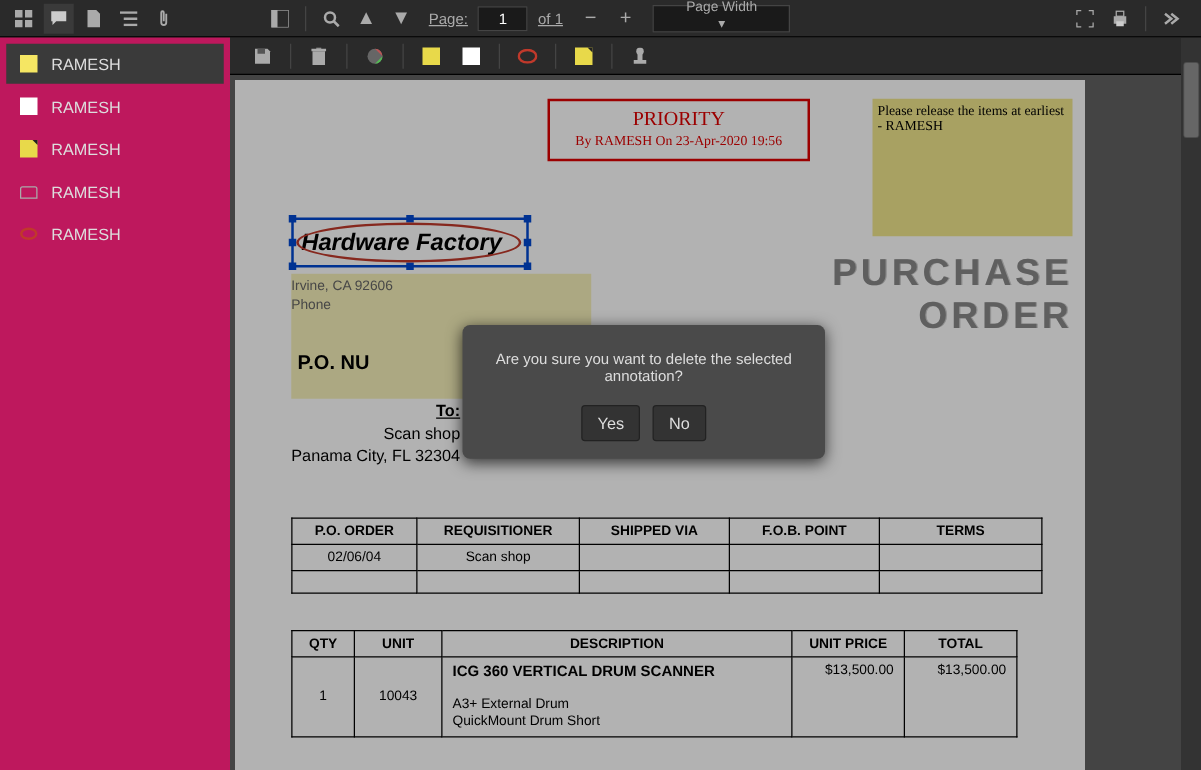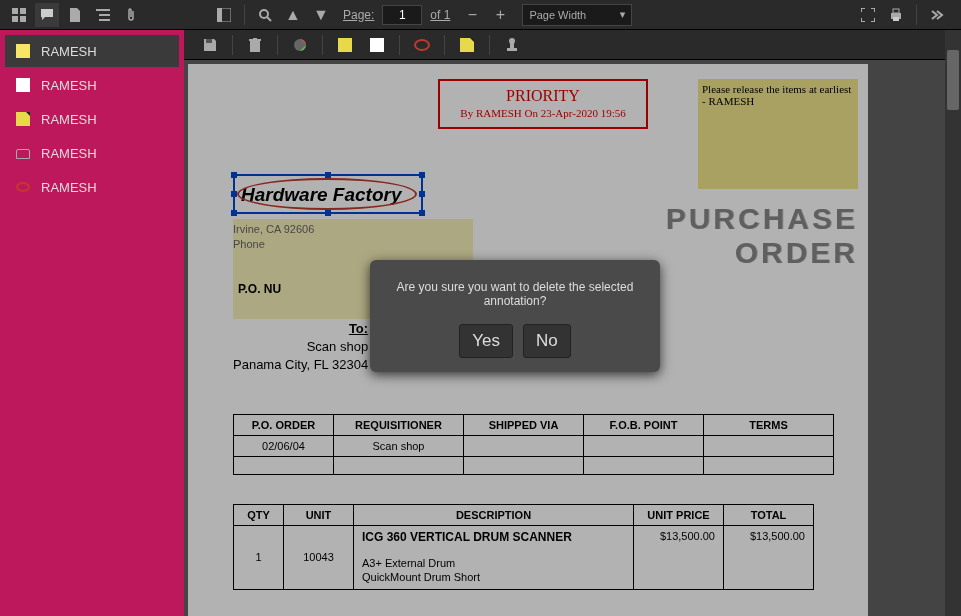--- a/index.html
+++ b/index.html
@@ -4,21 +4,21 @@
 <style>
 * { margin: 0; padding: 0; box-sizing: border-box; }
 body { font-family: Arial, sans-serif; background: #1a1a1a; width: 961px; height: 616px; overflow: hidden; position: relative; }
 
 .top-toolbar { height: 30px; background: #2a2a2a; display: flex; align-items: center; border-bottom: 1px solid #000; }
 .top-left-icons { display: flex; align-items: center; padding: 0 5px; width: 200px; }
 .top-left-icons .ticon { width: 24px; height: 24px; margin: 0 2px; display: flex; align-items: center; justify-content: center; color: #aaa; cursor: pointer; }
 .top-center { display: flex; align-items: center; flex: 1; padding: 0 10px; }
 .page-label { color: #aaa; font-size: 12px; margin: 0 8px; text-decoration: underline; }
 .page-input { width: 40px; height: 20px; background: #1a1a1a; border: 1px solid #444; color: #fff; text-align: center; font-size: 12px; }
-.zoom-select { width: 110px; height: 22px; background: #1a1a1a; border: 1px solid #444; color: #aaa; font-size: 11px; display: flex; align-items: center; justify-content: space-between; padding: 0 6px; margin: 0 8px; }
+.zoom-select { width: 110px; height: 22px; background: #1a1a1a; border: 1px solid #444; color: #aaa; font-size: 11px; display: flex; align-items: center; justify-content: flex-end; padding: 0 6px; margin: 0 8px; flex-direction: column; }
 .tbtn { width: 24px; height: 24px; display: flex; align-items: center; justify-content: center; color: #aaa; cursor: pointer; margin: 0 2px; }
 .vsep { width: 1px; height: 20px; background: #444; margin: 0 6px; }
 .top-right { display: flex; align-items: center; padding-right: 10px; }
 
 .content-row { display: flex; height: calc(100% - 30px); }
 
 .sidebar { width: 184px; background: #be185d; padding: 5px; text-align: right; }
 .sidebar-item { display: flex; align-items: center; padding: 8px 10px; color: #ddd; font-size: 13px; margin-bottom: 2px; cursor: pointer; }
 .sidebar-item.selected { background: #3a3a3a; }
 .sidebar-icon { width: 16px; height: 16px; margin-right: 10px; display: flex; align-items: center; justify-content: center; }
@@ -53,42 +53,42 @@
 .vendor-name-wrap { position: relative; width: 190px; height: 40px; border: 2px solid #0047d0; }
 .vendor-name-wrap .handle { position: absolute; width: 6px; height: 6px; background: #0047d0; }
 .h-tl { top: -4px; left: -4px; } .h-tm { top: -4px; left: 50%; margin-left: -3px; } .h-tr { top: -4px; right: -4px; }
 .h-ml { top: 50%; left: -4px; margin-top: -3px; } .h-mr { top: 50%; right: -4px; margin-top: -3px; }
 .h-bl { bottom: -4px; left: -4px; } .h-bm { bottom: -4px; left: 50%; margin-left: -3px; } .h-br { bottom: -4px; right: -4px; }
 .vendor-ellipse { position: absolute; top: 2px; left: 2px; width: 180px; height: 32px; border: 2px solid #c0392b; border-radius: 50%; }
 .vendor-name { font-size: 19px; font-weight: bold; font-style: italic; padding: 8px 6px; }
 .vendor-addr { font-size: 11px; color: #666; margin-top: 8px; line-height: 1.4; }
 
 .highlight-bg { position: absolute; top: 155px; left: 45px; width: 240px; height: 100px; background: #f0e68c; opacity: 0.6; z-index: -1; }
-.po-label { position: absolute; top: 218px; left: 50px; font-size: 12px; font-weight: bold; }
+.po-label { position: absolute; top: 218px; left: 50px; font-size: 16px; font-weight: bold; }
 
 .to-block { position: absolute; top: 256px; left: 45px; font-size: 13px; line-height: 1.4; text-align: right; }
 .to-label { font-weight: bold; text-decoration: underline; }
 
 .table1 { position: absolute; top: 350px; left: 45px; border-collapse: collapse; font-size: 11px; }
 .table1 th, .table1 td { border: 1px solid #000; padding: 4px 8px; text-align: center; }
 .table1 th { font-weight: bold; }
 .table1 td { height: 18px; }
 
 .table2 { position: absolute; top: 440px; left: 45px; border-collapse: collapse; font-size: 11px; }
 .table2 th, .table2 td { border: 1px solid #000; padding: 4px 8px; }
 .table2 th { font-weight: bold; text-align: center; }
 .table2 .ctr { text-align: center; }
 .table2 .rgt { text-align: right; }
 .desc-main { font-weight: bold; font-size: 12px; }
 .desc-sub { font-size: 11px; margin-top: 12px; line-height: 1.3; }
 
 .dialog { position: absolute; top: 260px; left: 370px; width: 290px; background: #4a4a4a; border-radius: 6px; padding: 20px 15px 14px; box-shadow: 0 3px 12px rgba(0,0,0,0.7); z-index: 100; }
 .dialog-text { color: #ddd; font-size: 12px; text-align: center; margin-bottom: 16px; }
 .dialog-btns { display: flex; justify-content: center; gap: 10px; }
-.dialog-btn { background: #333; color: #ddd; border: 1px solid #222; padding: 6px 12px; font-size: 17px; border-radius: 3px; cursor: pointer; }
+.dialog-btn { background: #333; color: #ddd; border: 1px solid #222; padding: 6px 12px; font-size: 13px; border-radius: 3px; cursor: pointer; }
 
 svg { display: block; }
 </style>
 </head>
 <body>
 
 <div class="top-toolbar">
   <div class="top-left-icons">
     <div class="ticon">
         <svg width="14" height="14" viewBox="0 0 14 14">

